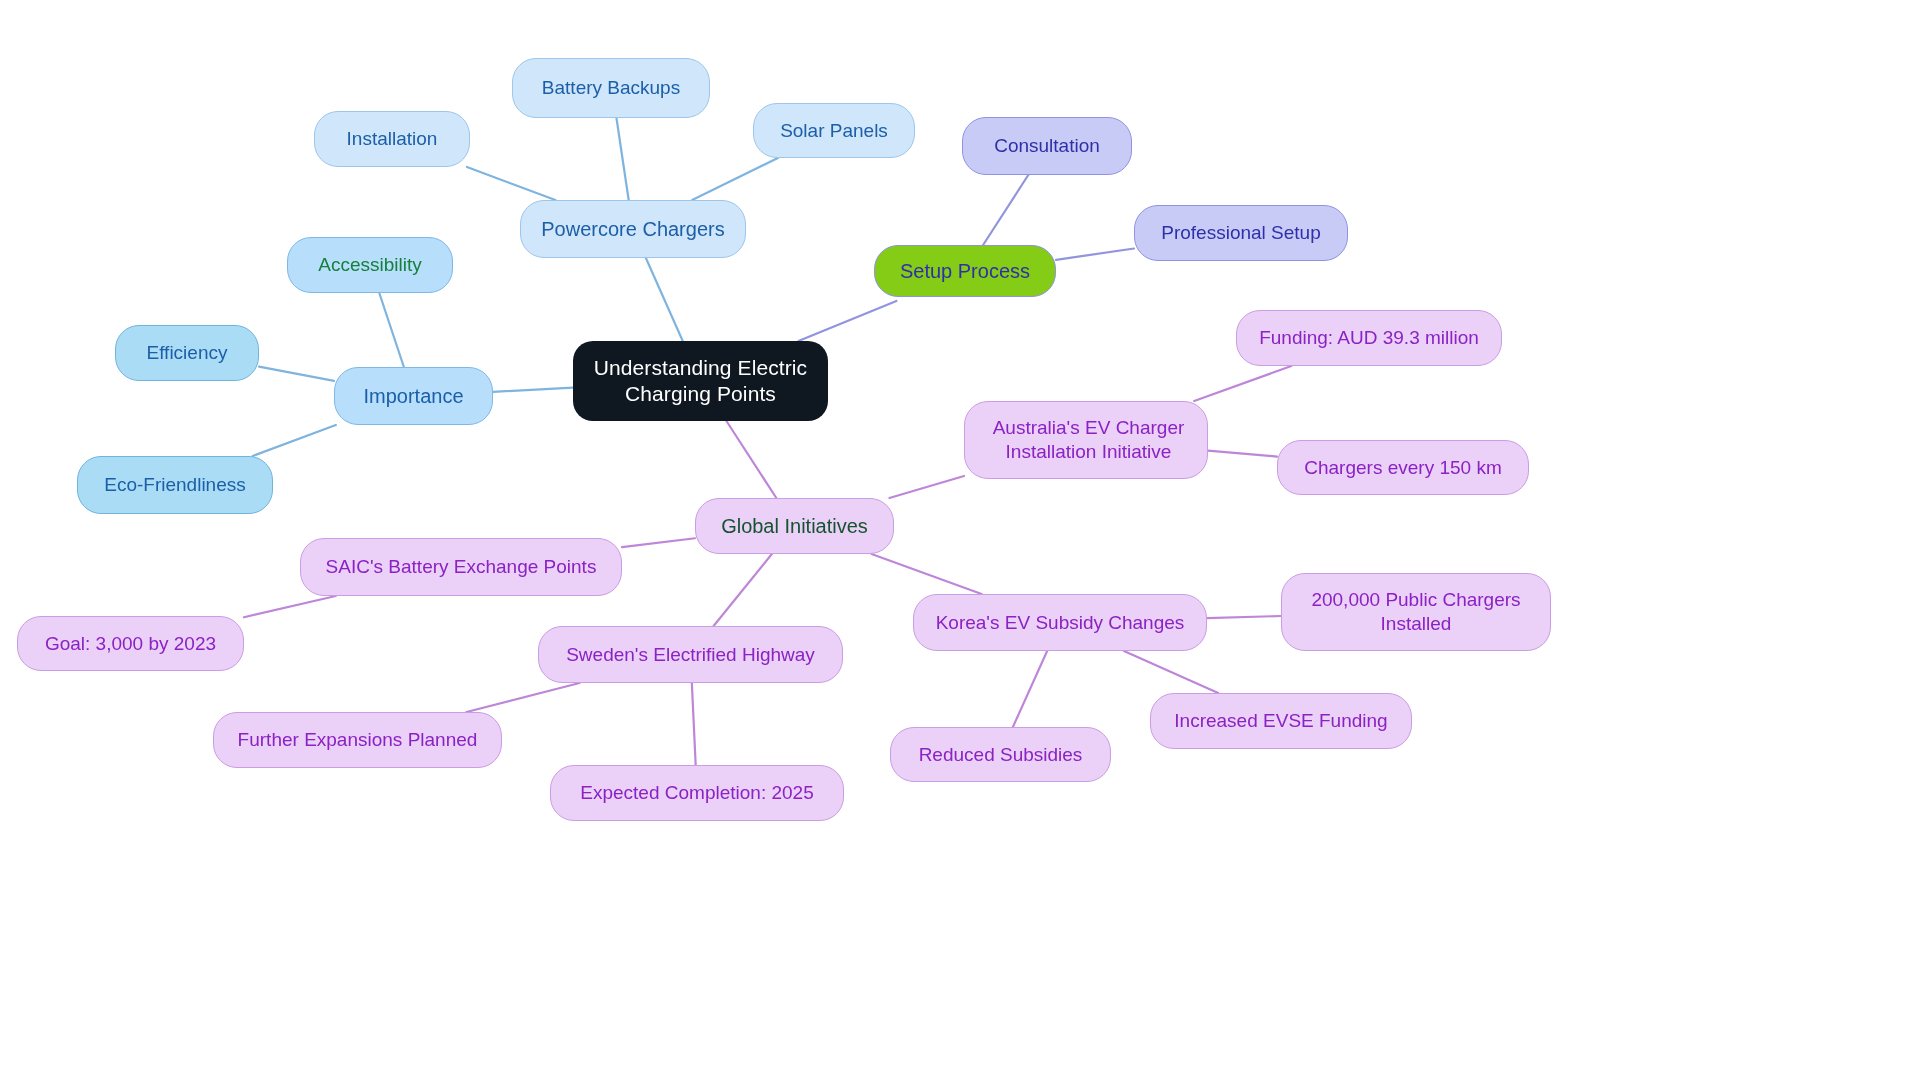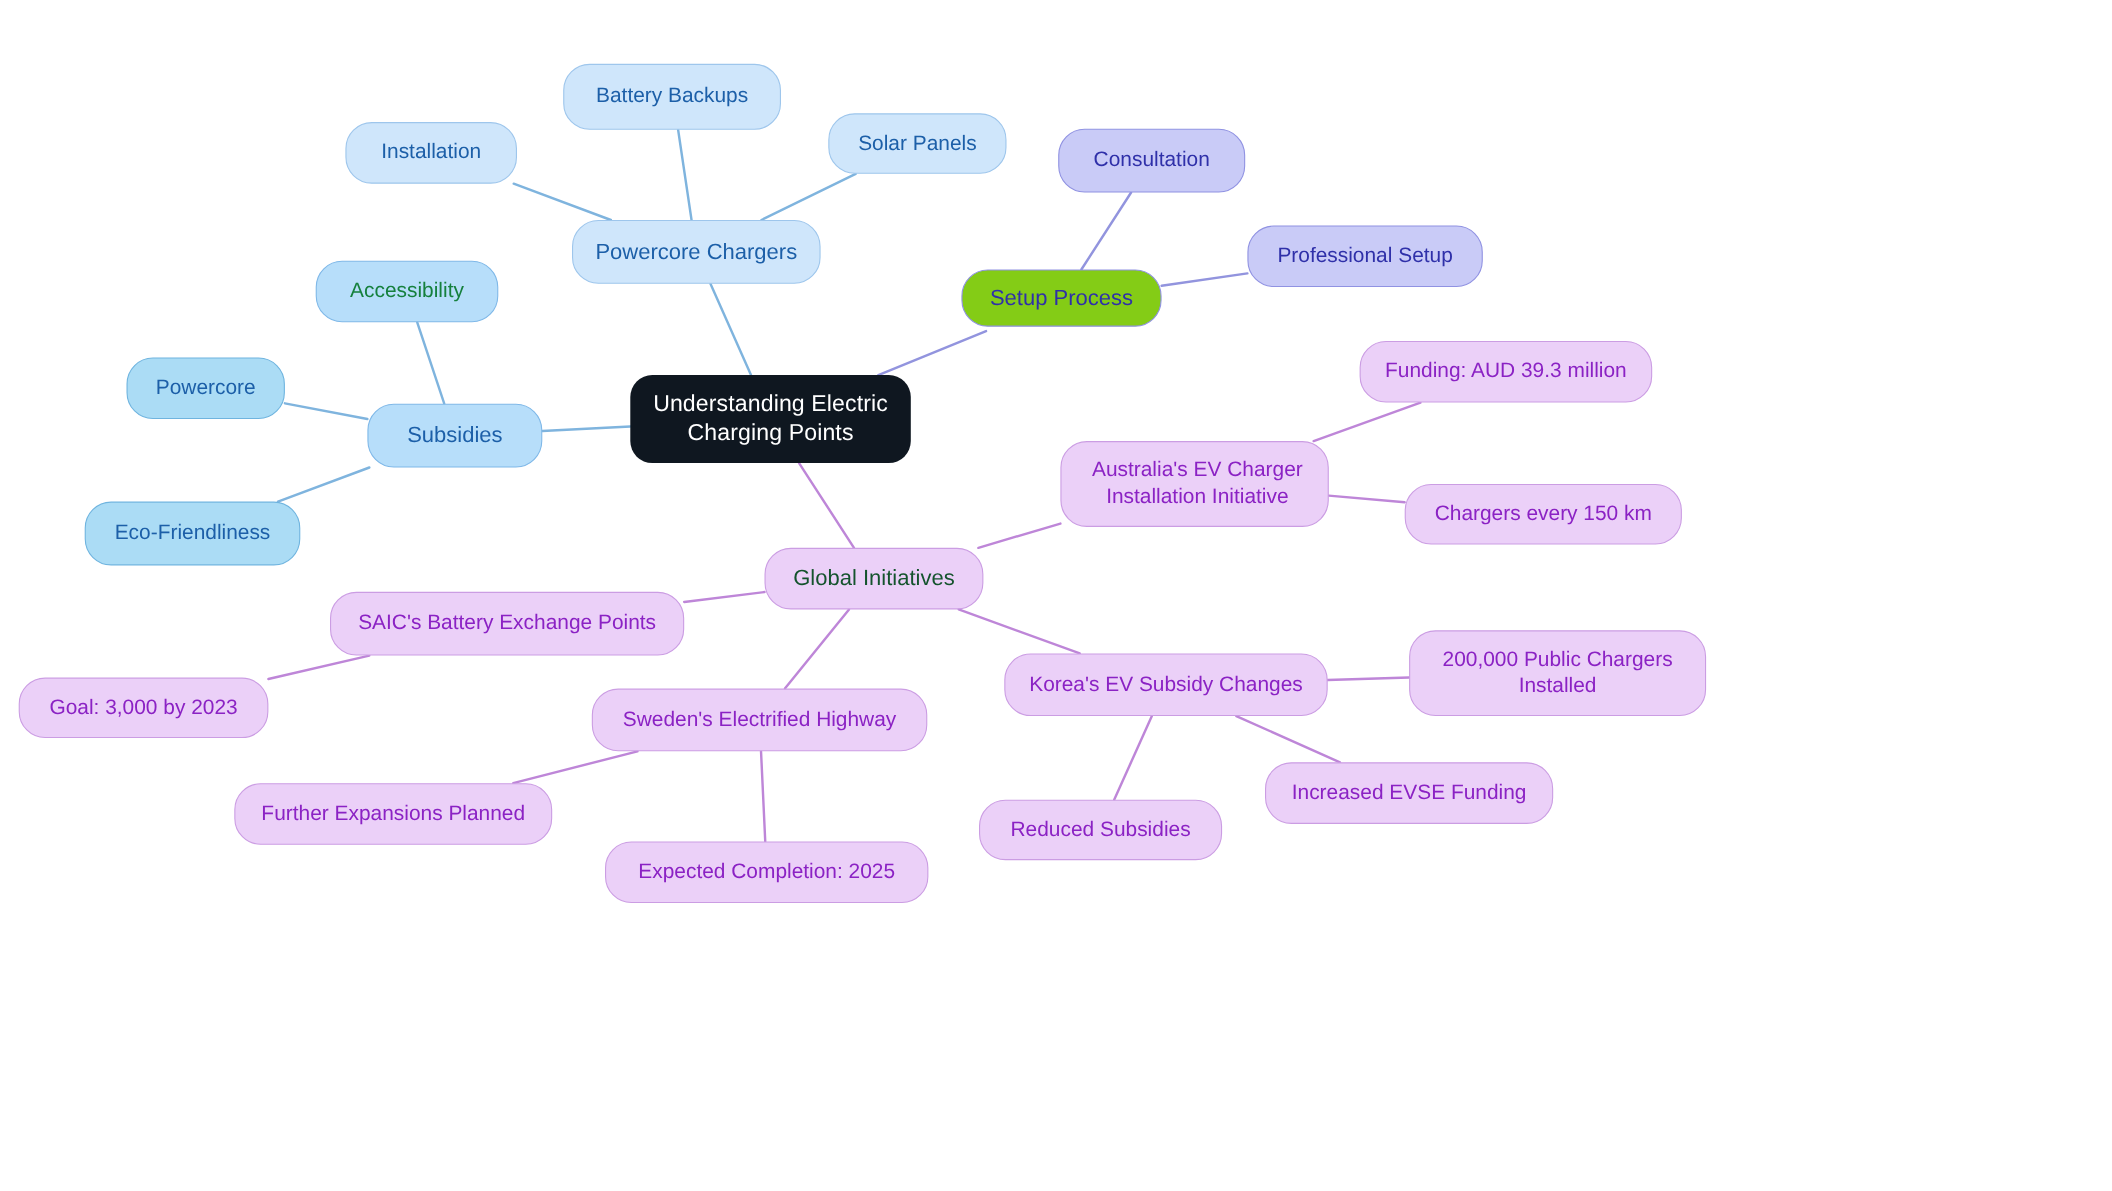--- a/index.html
+++ b/index.html
@@ -77,23 +77,23 @@
       <line x1="1047.153409090909" y1="651" x2="1012.8958333333334" y2="727" stroke="#BE86D8" stroke-width="2.2" stroke-linecap="round"></line>
       <line x1="1123.9441624365481" y1="651" x2="1218.1776649746193" y2="693" stroke="#BE86D8" stroke-width="2.2" stroke-linecap="round"></line>
     </svg>
   <div id="nodes-layer">
       <div class="node root" style="left: 573px; top: 341px; width: 255px; height: 80px; background: rgb(15, 23, 32); border-color: rgb(15, 23, 32); color: rgb(255, 255, 255);">Understanding Electric
 Charging Points</div>
       <div class="node level1" style="left: 520px; top: 200px; width: 226px; height: 58px; background: rgb(207, 230, 251); border-color: rgb(158, 198, 236); color: rgb(28, 95, 168);">Powercore Chargers</div>
       <div class="node level2" style="left: 314px; top: 111px; width: 156px; height: 56px; background: rgb(207, 230, 251); border-color: rgb(158, 198, 236); color: rgb(28, 95, 168);">Installation</div>
       <div class="node level2" style="left: 512px; top: 58px; width: 198px; height: 60px; background: rgb(207, 230, 251); border-color: rgb(158, 198, 236); color: rgb(28, 95, 168);">Battery Backups</div>
       <div class="node level2" style="left: 753px; top: 103px; width: 162px; height: 55px; background: rgb(207, 230, 251); border-color: rgb(158, 198, 236); color: rgb(28, 95, 168);">Solar Panels</div>
-      <div class="node level1" style="left: 334px; top: 367px; width: 159px; height: 58px; background: rgb(183, 222, 250); border-color: rgb(127, 184, 232); color: rgb(28, 95, 168);">Subsidies</div>
+      <div class="node level1" style="left: 334px; top: 367px; width: 159px; height: 58px; background: rgb(183, 222, 250); border-color: rgb(127, 184, 232); color: rgb(28, 95, 168);">Importance</div>
       <div class="node level2" style="left: 287px; top: 237px; width: 166px; height: 56px; background: rgb(183, 222, 250); border-color: rgb(127, 184, 232); color: #15803d;">Accessibility</div>
-      <div class="node level2" style="left: 115px; top: 325px; width: 144px; height: 56px; background: rgb(171, 220, 245); border-color: rgb(111, 180, 223); color: rgb(28, 95, 168);">Powercore</div>
+      <div class="node level2" style="left: 115px; top: 325px; width: 144px; height: 56px; background: rgb(171, 220, 245); border-color: rgb(111, 180, 223); color: rgb(28, 95, 168);">Efficiency</div>
       <div class="node level2" style="left: 77px; top: 456px; width: 196px; height: 58px; background: rgb(171, 220, 245); border-color: rgb(111, 180, 223); color: rgb(28, 95, 168);">Eco-Friendliness</div>
       <div class="node level1" style="left: 874px; top: 245px; width: 182px; height: 52px; background: #84cc16; border-color: rgb(144, 146, 226); color: rgb(47, 48, 169);">Setup Process</div>
       <div class="node level2" style="left: 962px; top: 117px; width: 170px; height: 58px; background: rgb(201, 203, 247); border-color: rgb(144, 146, 226); color: rgb(47, 48, 169);">Consultation</div>
       <div class="node level2" style="left: 1134px; top: 205px; width: 214px; height: 56px; background: rgb(201, 203, 247); border-color: rgb(144, 146, 226); color: rgb(47, 48, 169);">Professional Setup</div>
       <div class="node level1" style="left: 695px; top: 498px; width: 199px; height: 56px; background: rgb(235, 208, 248); border-color: rgb(203, 157, 227); color: #14532d;">Global Initiatives</div>
       <div class="node level2" style="left: 964px; top: 401px; width: 244px; height: 78px; background: rgb(235, 208, 248); border-color: rgb(203, 157, 227); color: rgb(139, 34, 196); padding-left: 15px;">Australia's EV Charger
 Installation Initiative</div>
       <div class="node level3" style="left: 1236px; top: 310px; width: 266px; height: 56px; background: rgb(235, 208, 248); border-color: rgb(203, 157, 227); color: rgb(139, 34, 196);">Funding: AUD 39.3 million</div>
       <div class="node level3" style="left: 1277px; top: 440px; width: 252px; height: 55px; background: rgb(235, 208, 248); border-color: rgb(203, 157, 227); color: rgb(139, 34, 196);">Chargers every 150 km</div>
       <div class="node level2" style="left: 300px; top: 538px; width: 322px; height: 58px; background: rgb(235, 208, 248); border-color: rgb(203, 157, 227); color: rgb(139, 34, 196);">SAIC's Battery Exchange Points</div>

